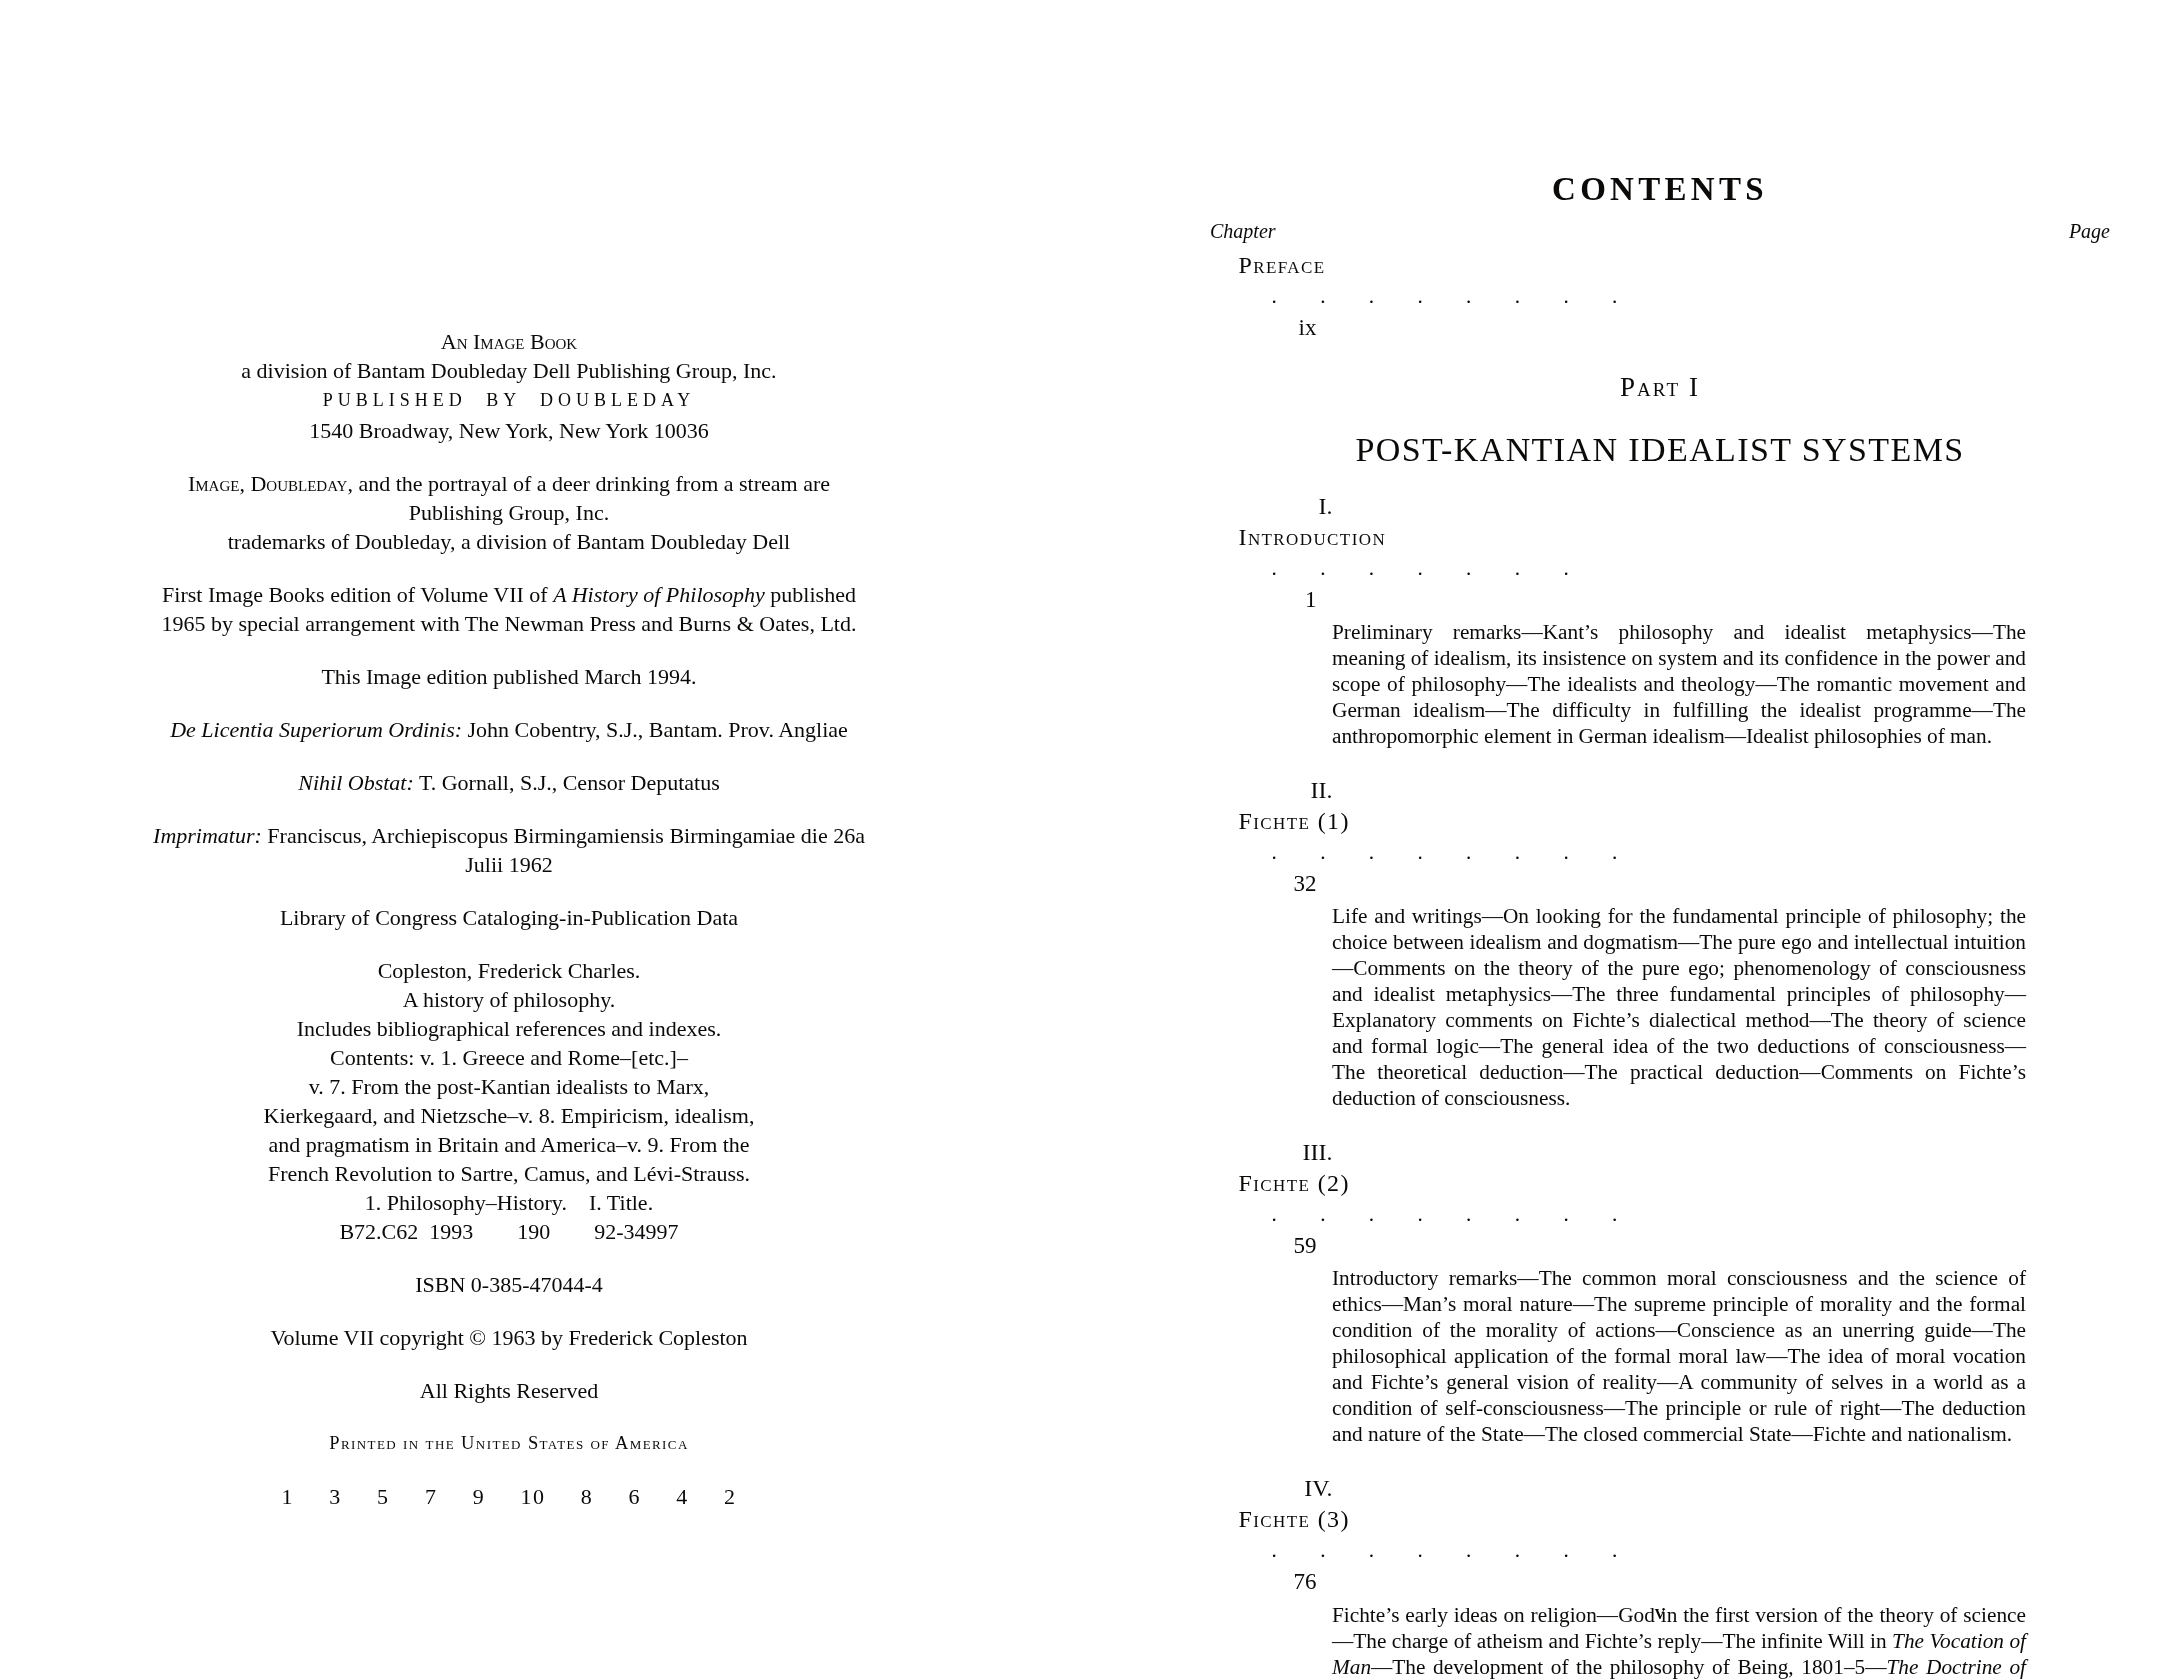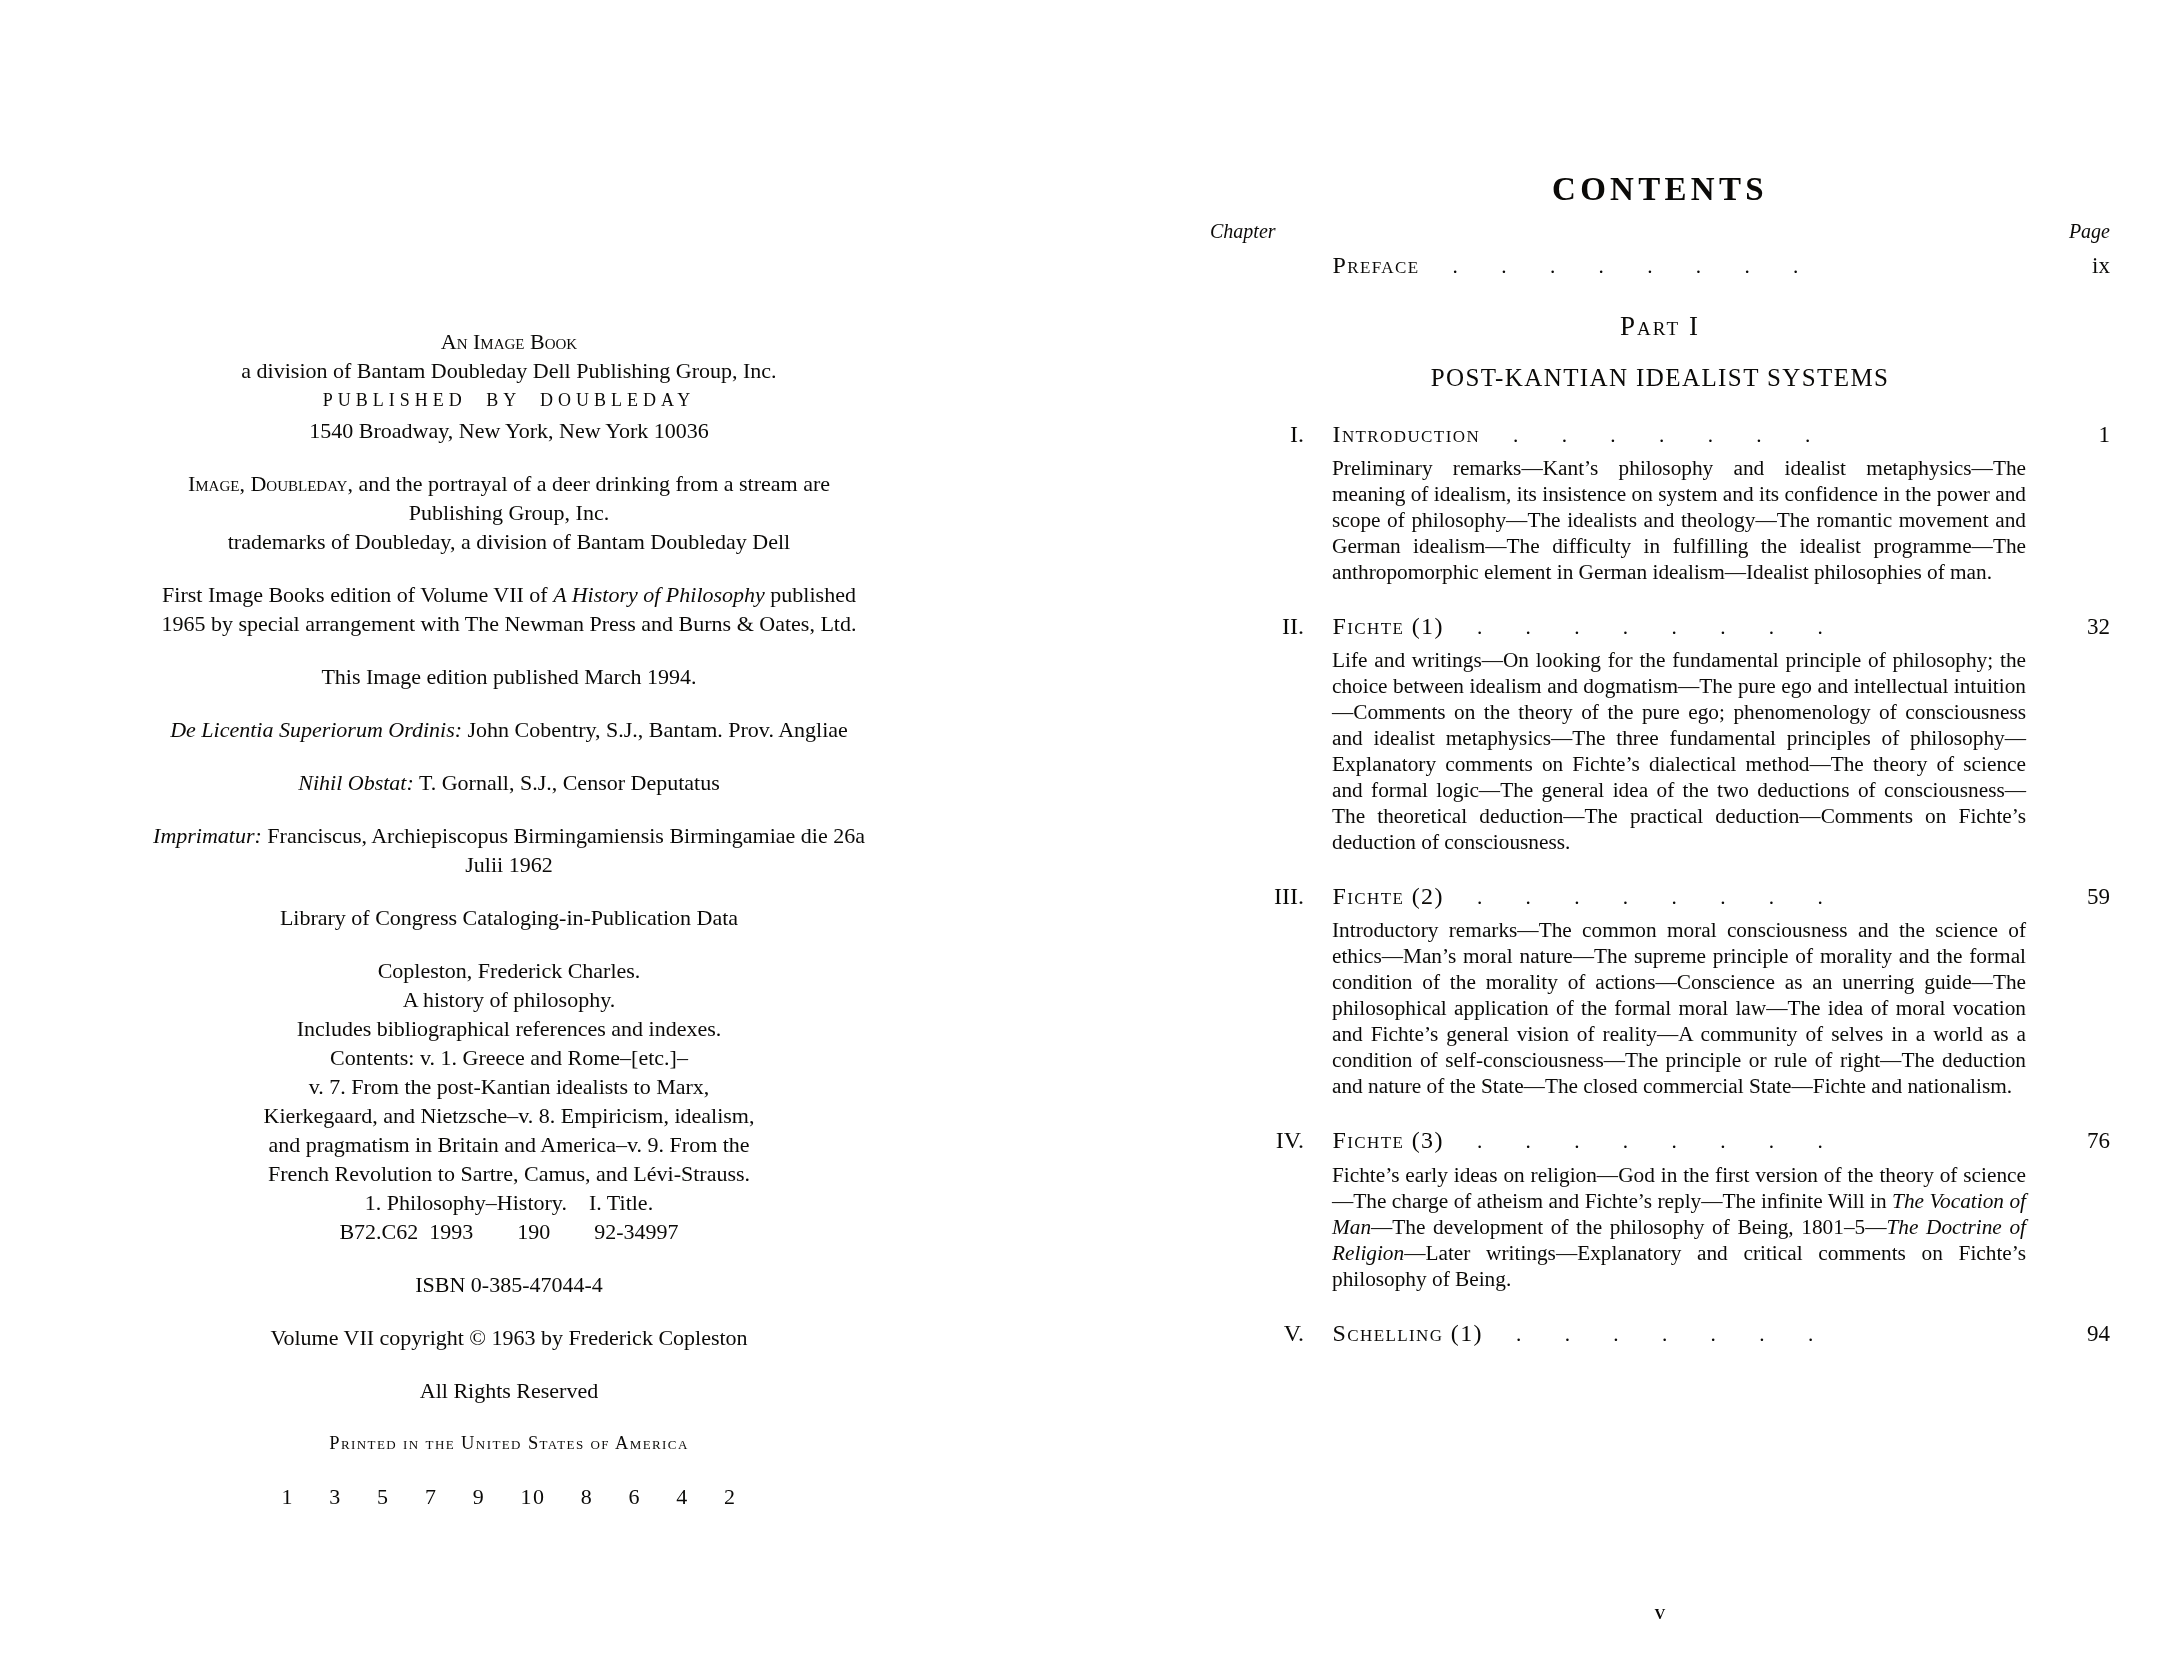--- a/index.html
+++ b/index.html
@@ -36,42 +36,42 @@
   .toc-title{
     text-align:center;font-weight:bold;font-size:33px;
     letter-spacing:4.3px;line-height:40px;
   }
   .col-labels{
     display:flex;justify-content:space-between;
     font-style:italic;font-size:20px;margin-top:10px;line-height:24px;
   }
   .entry-head{
     display:flex;align-items:baseline;
-    font-size:24px;line-height:31px;margin-top:26px;
+    font-size:24px;line-height:31px;margin-top:26px;flex-direction:column;
   }
   #preface-slot .entry-head{margin-top:7.1px;}
   .numeral{width:94px;text-align:right;flex:0 0 auto;}
   .entry-title{margin-left:28.5px;font-variant:small-caps;letter-spacing:1.4px;flex:0 0 auto;}
   .dots{
     flex:1 1 auto;overflow:hidden;white-space:nowrap;
     font-size:21.3px;word-spacing:38px;padding-left:33px;
   }
   .pagenum{width:78px;text-align:right;flex:0 0 auto;font-size:23px;}
   .entry-desc{
     margin:4.3px 0 0 122px;width:694px;
     font-size:21.3px;line-height:26px;
     text-align:justify;
   }
   .part-label{
     text-align:center;font-variant:small-caps;
     font-size:27px;letter-spacing:2.1px;margin-top:28.5px;line-height:31px;
   }
   .part-subtitle{
-    text-align:center;font-size:25px;letter-spacing:1.4px;
-    margin-top:21px;line-height:30px;
+    text-align:center;font-size:34px;letter-spacing:1.4px;
+    margin-top:32px;line-height:30px;
   }
   #folio{
     position:absolute;left:1210px;top:1600px;width:900px;
     text-align:center;font-variant:small-caps;font-weight:bold;font-size:21.3px;
   }
 </style>
 </head>
 <body>
 
 <div id="left-page">

